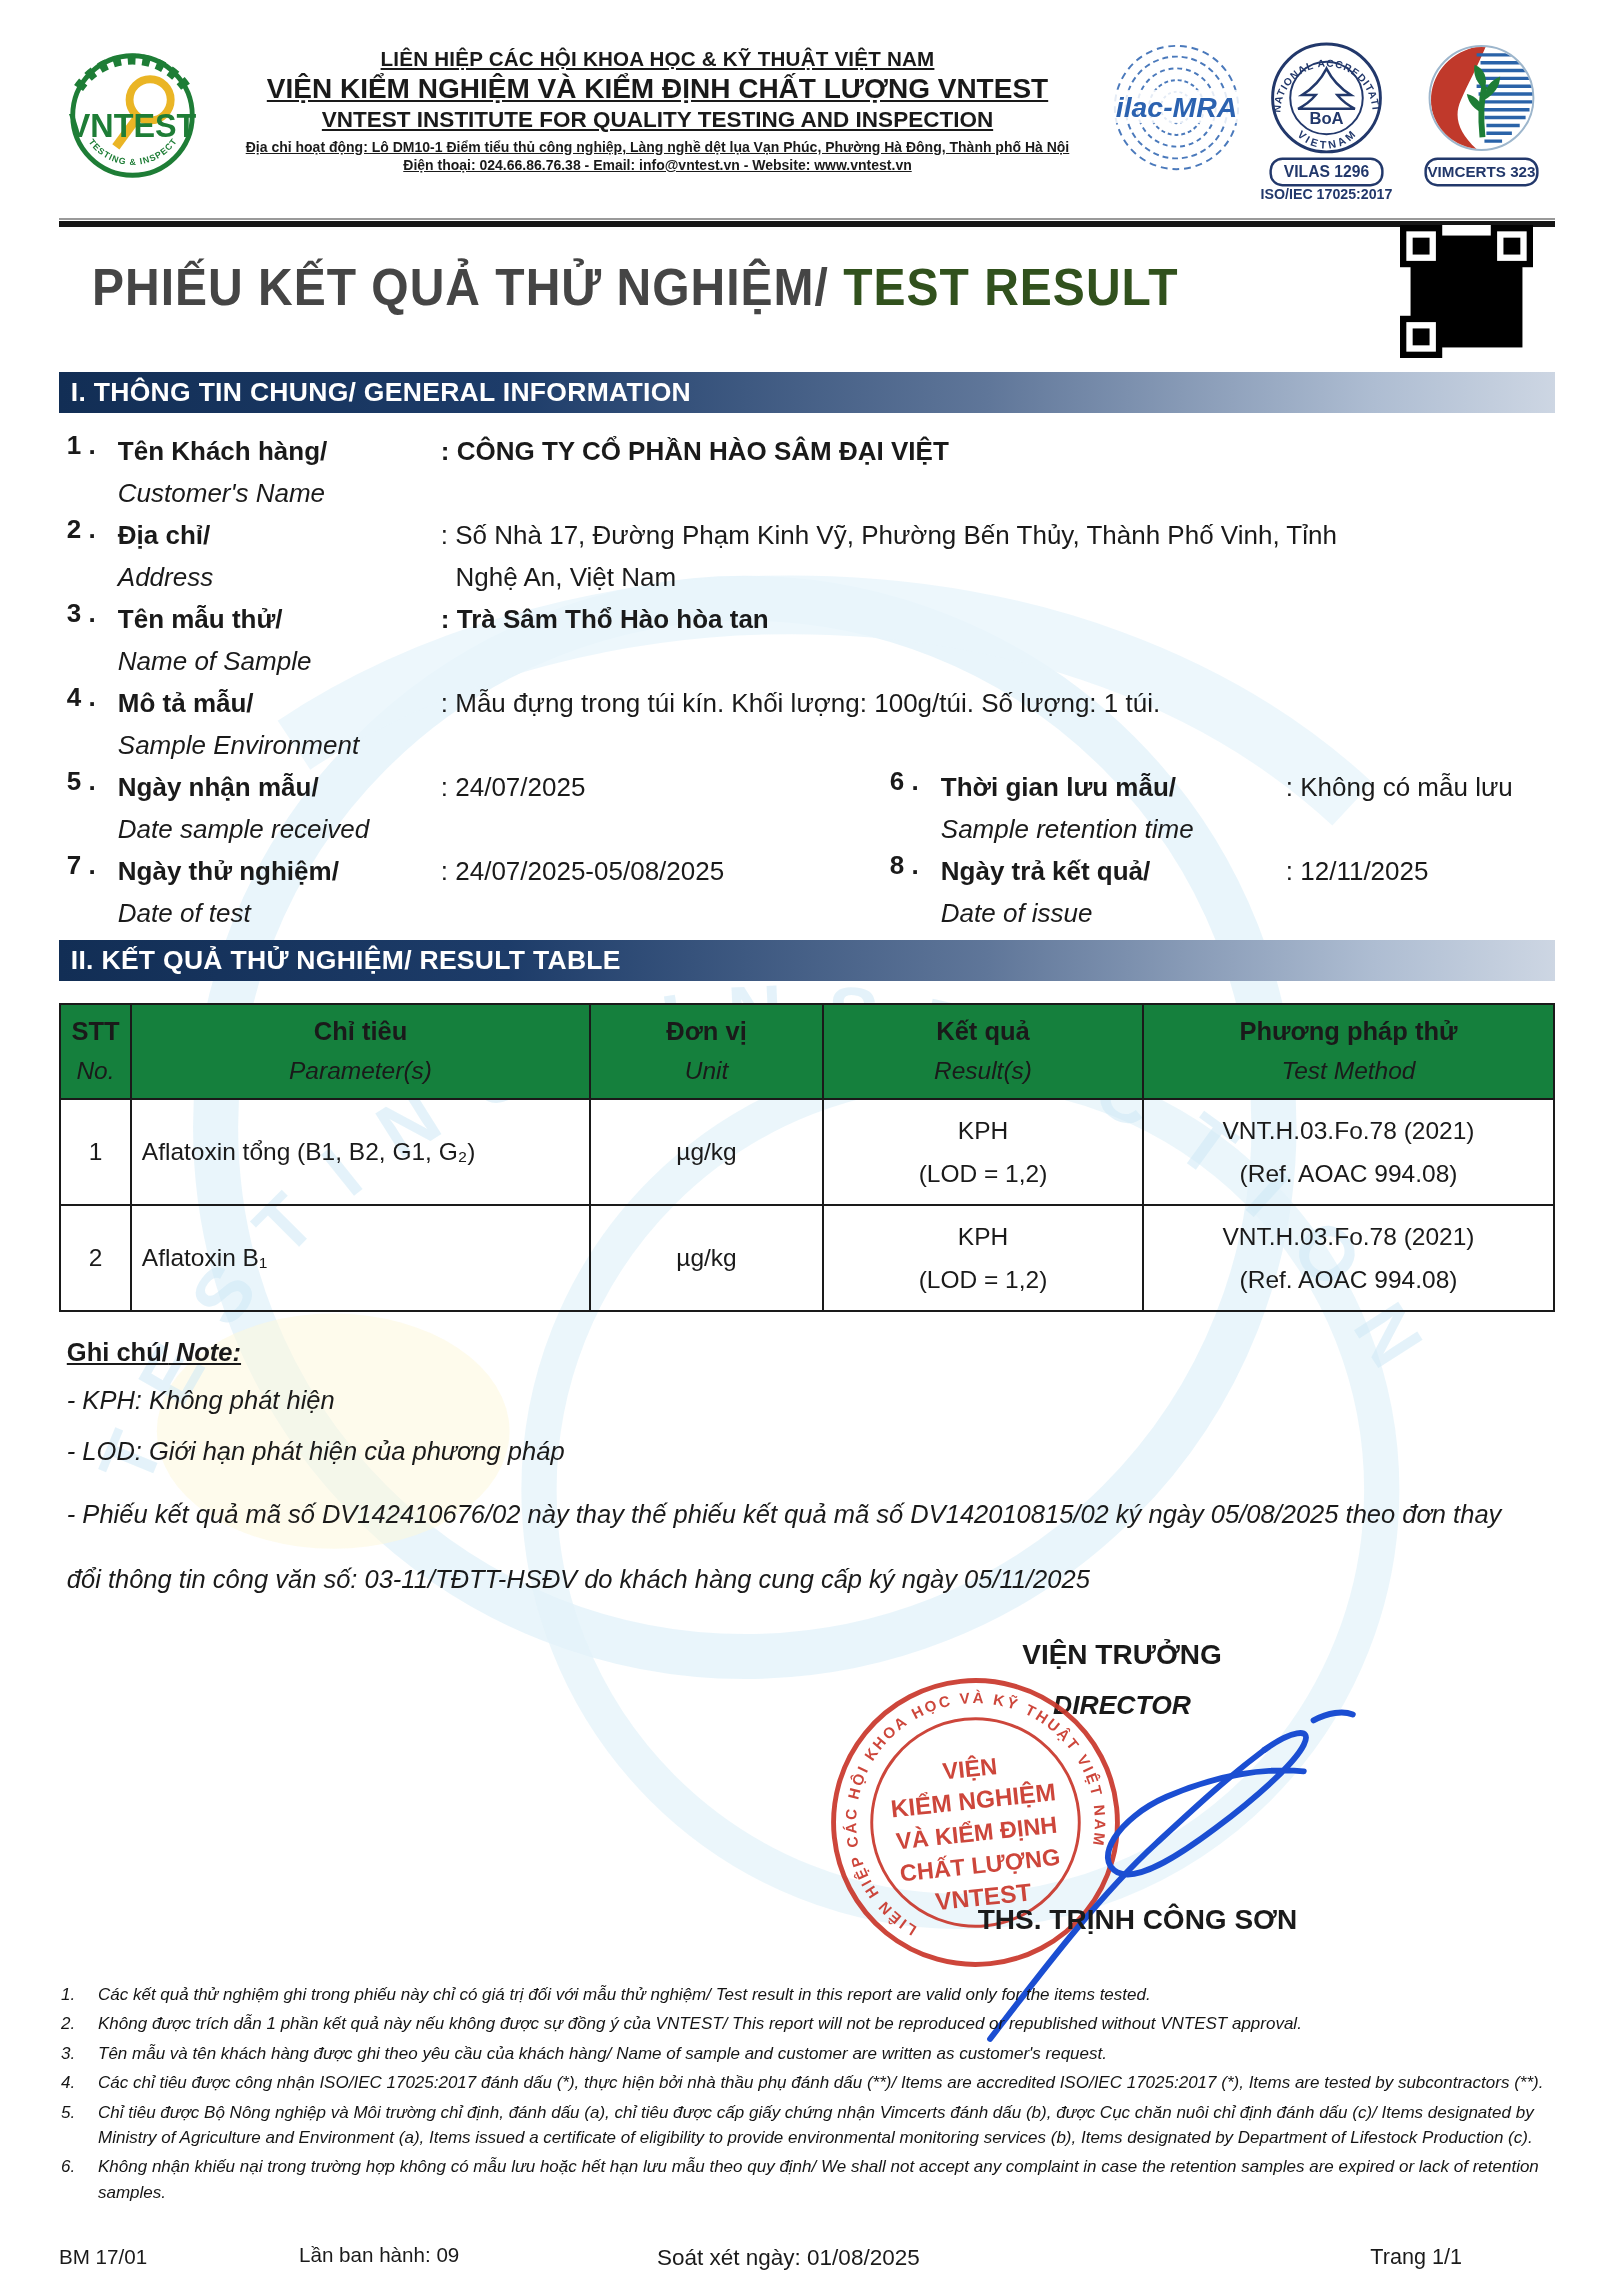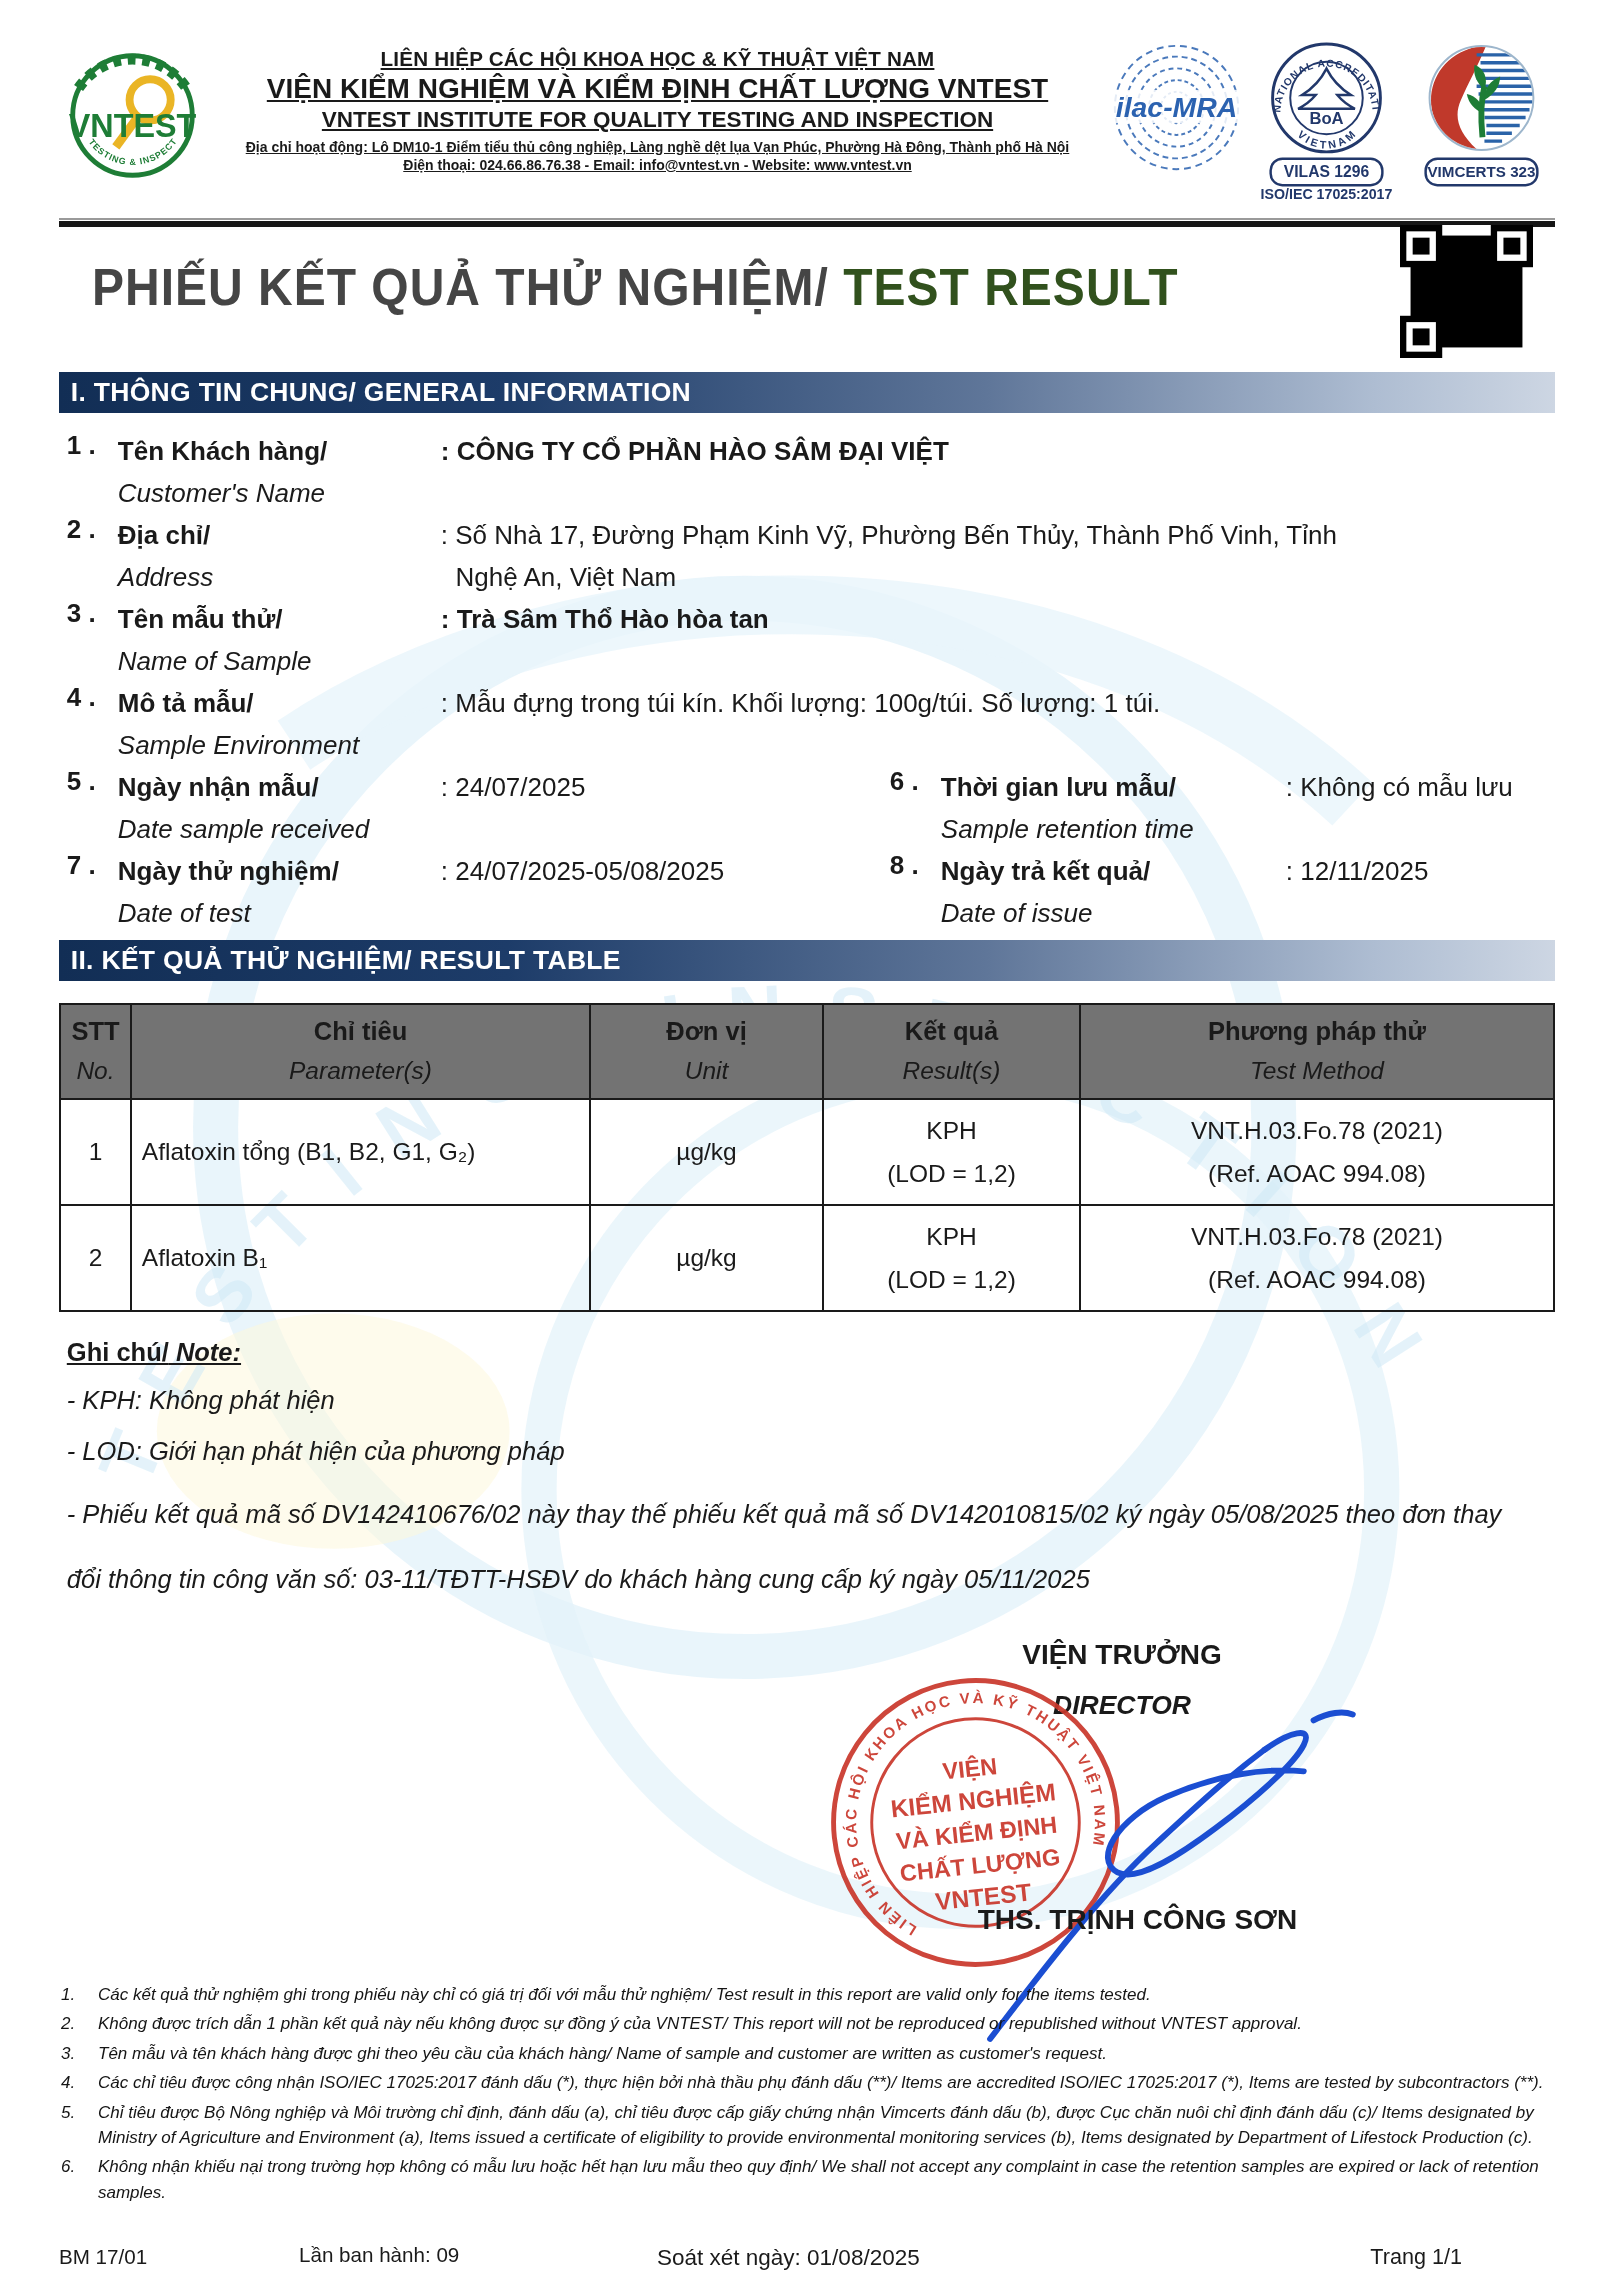--- a/index.html
+++ b/index.html
@@ -57,29 +57,29 @@
   .half { display:flex; }
   .half.left { width:823px; }
   .half.right { flex:1; }
   .half.right .ilabel { width:345px; }
   .half.right .inum { width:51px; }
 
   
   .rtable { width:100%; border-collapse:collapse; margin-top:21.6px; }
   .rtable td, .rtable th { border:2px solid #1a1a1a; }
   .rtable { border:2.9px solid #1a1a1a; }
-  .rtable thead td { background:#737373; text-align:center; padding:7.8px 3.9px;
+  .rtable thead td { background:#15803d; text-align:center; padding:7.8px 3.9px;
                      border-bottom-width:2.9px; }
   .th-vi { font-weight:bold; font-size:25.5px; line-height:39px; }
   .th-en { font-style:italic; font-size:24.5px; line-height:39px; font-weight:500; }
   .rtable tbody td { font-size:24.5px; text-align:center; height:106px; }
   .cell-param { text-align:left !important; padding-left:9.8px; }
   .two-line div { line-height:43px; }
   .col-no { width:71px; } .col-param { width:459px; } .col-unit { width:233px; }
-  .col-res { width:257px; }
+  .col-res { width:320px; }
 
   
   .gnotes { margin-top:25.5px; padding-left:7.8px; font-size:25.5px; }
   .gnotes-h { margin-bottom:13.7px; }
   .gnotes-h .nh-vi { font-weight:bold; text-decoration:underline; }
   .gnotes-h .nh-en { font-style:italic; font-weight:bold; text-decoration:underline; }
   .gnote { font-style:italic; line-height:41px; margin-bottom:9.8px; }
   .gnote.long { margin-top:7.8px; line-height:65px; padding-right:19.6px; }
 
   

